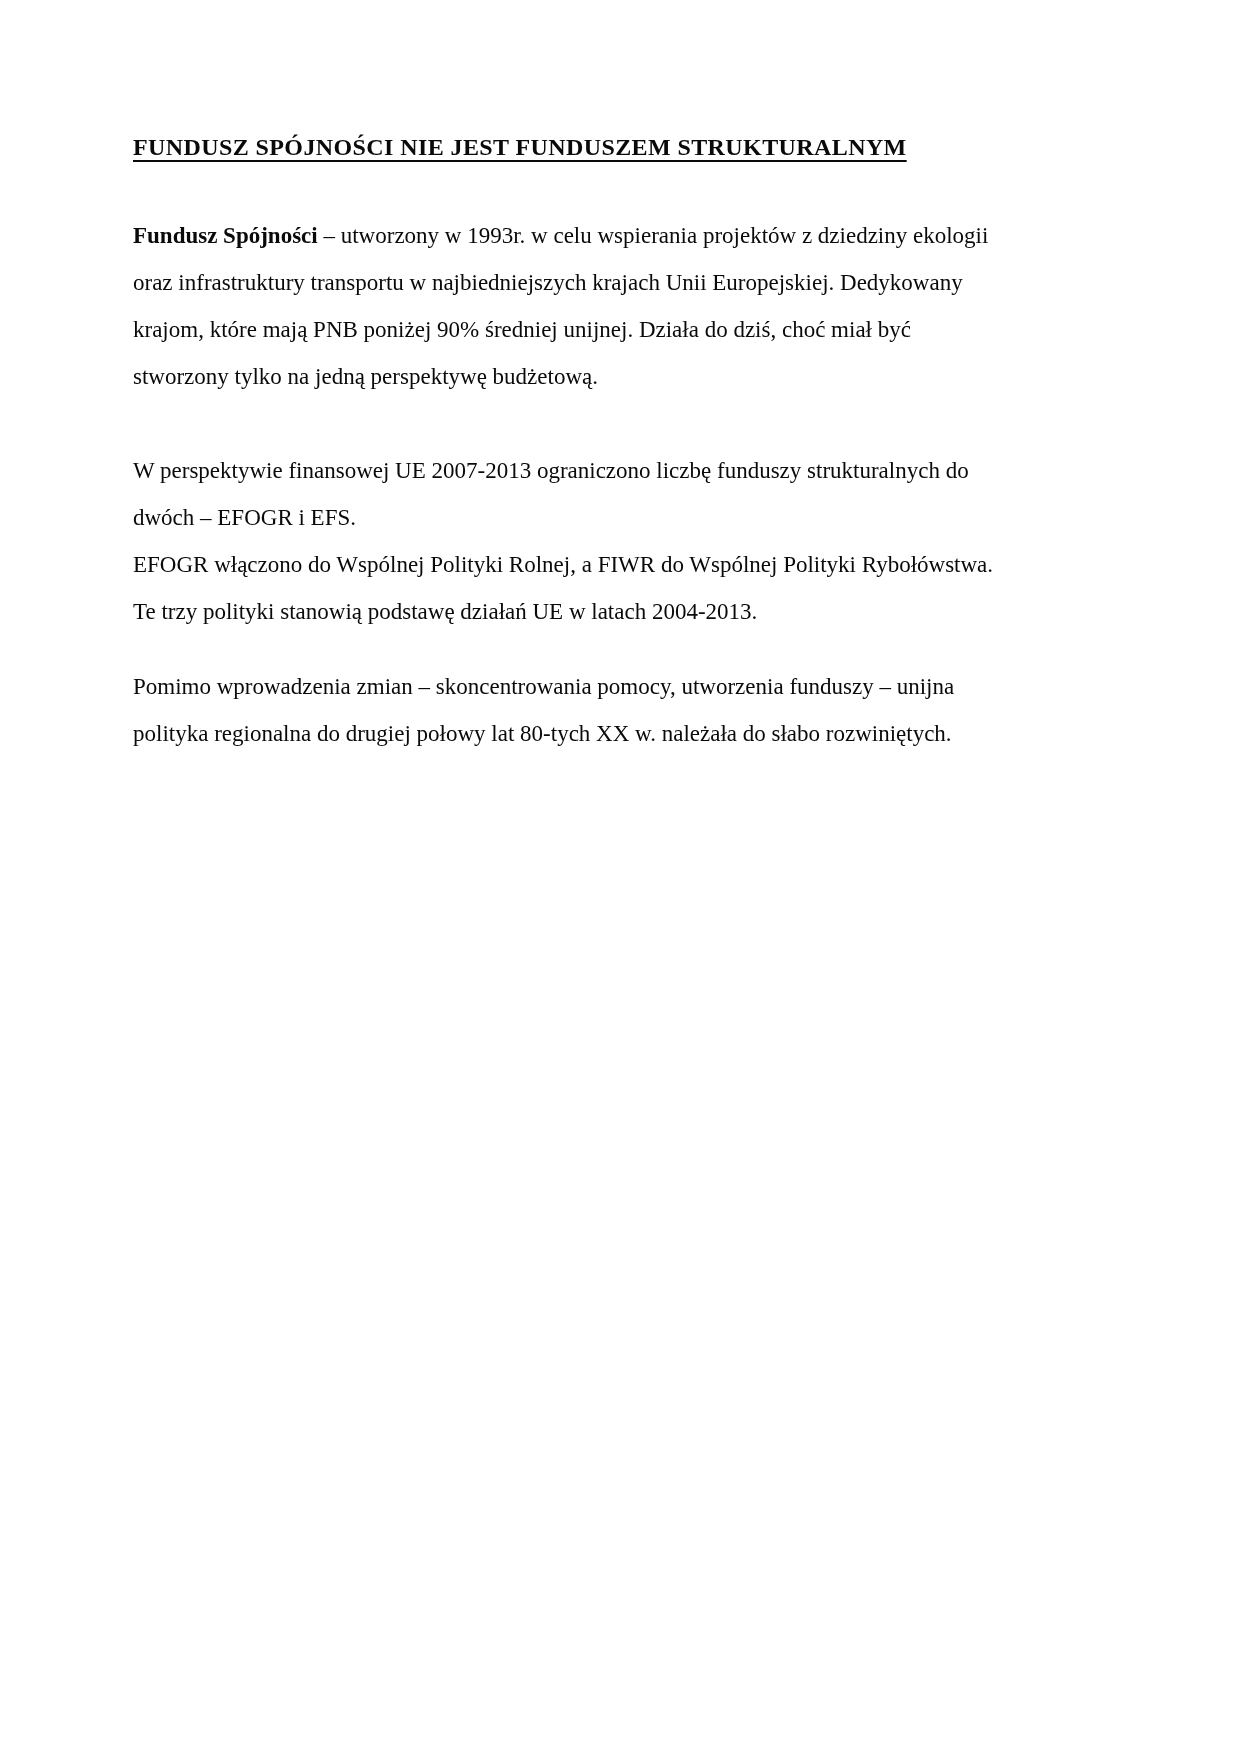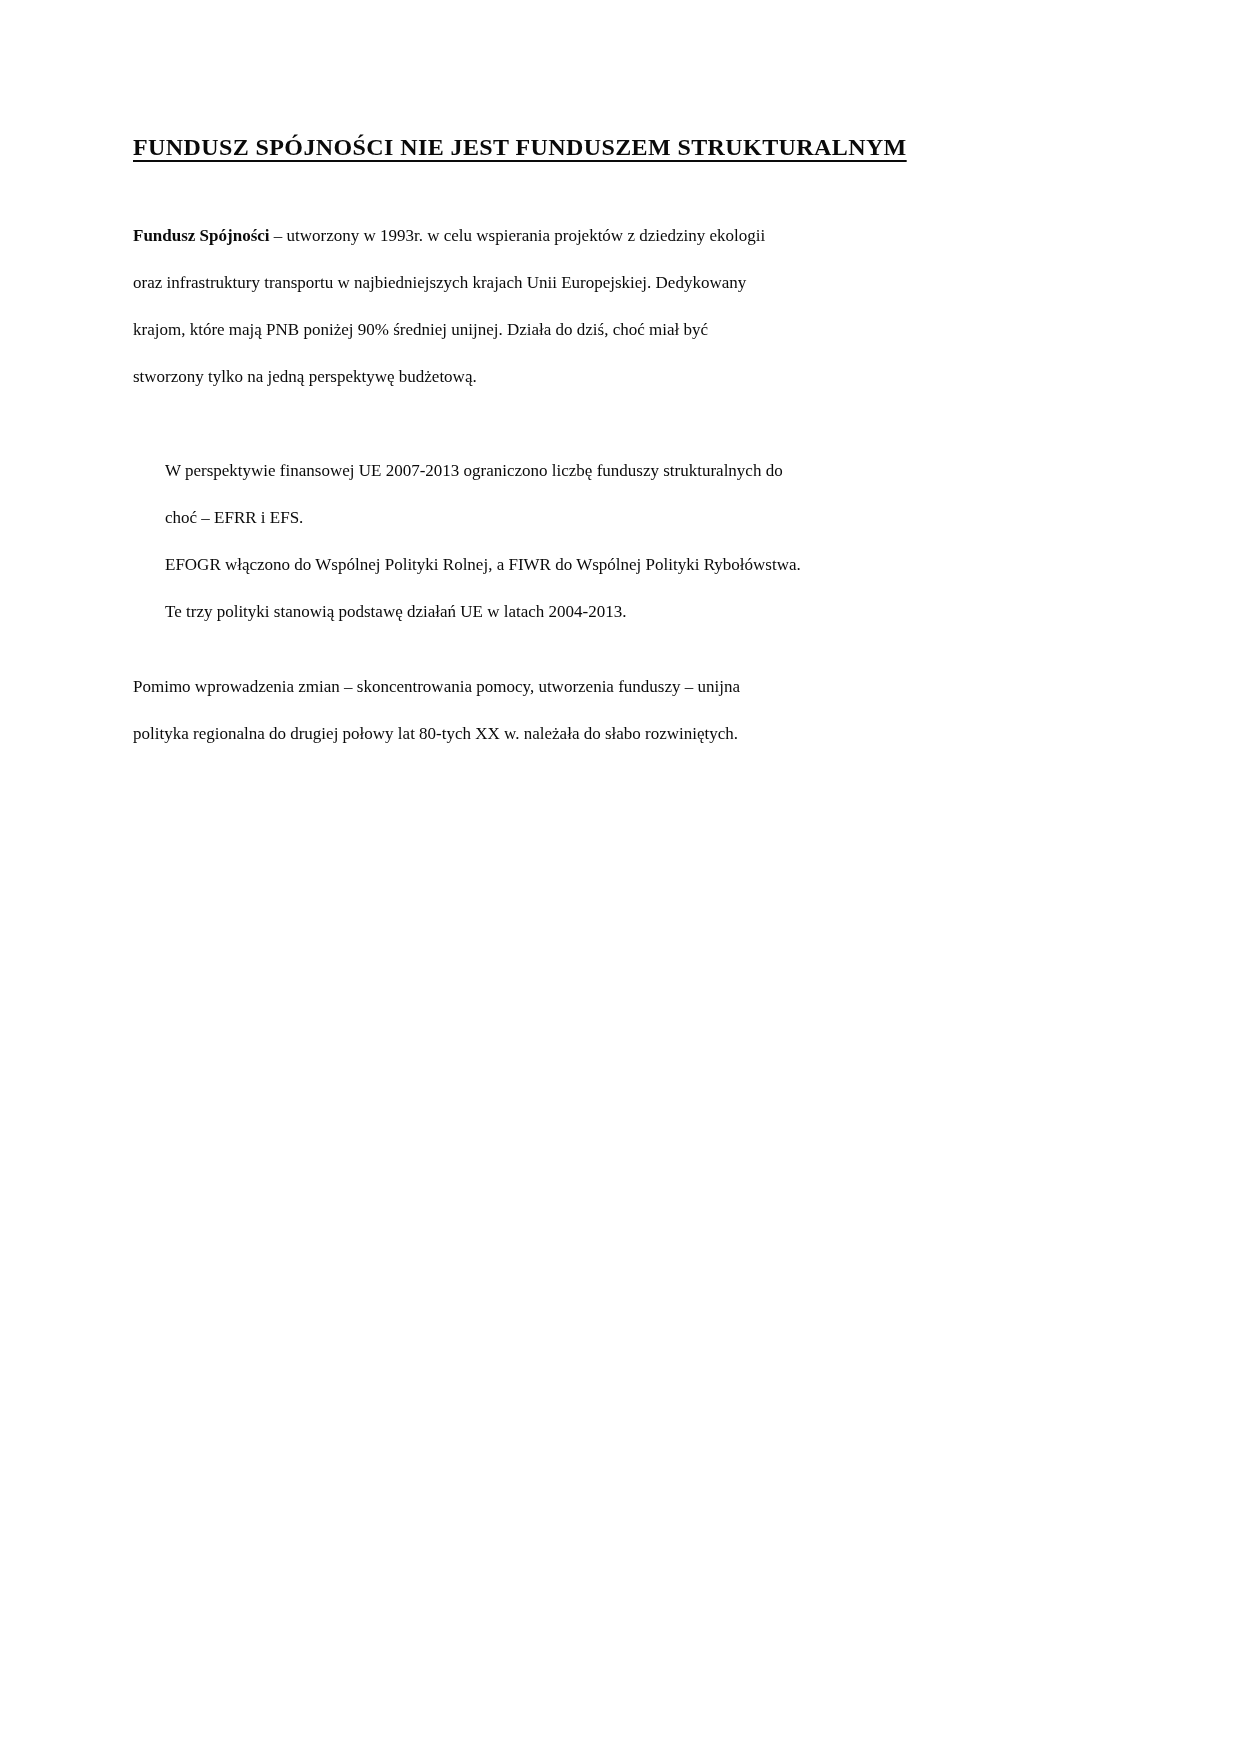--- a/index.html
+++ b/index.html
@@ -31,29 +31,29 @@
     font-weight: bold;
     letter-spacing: 0.4px;
     white-space: nowrap;
   }
   .doc-title .title-text {
     text-decoration: underline;
     text-decoration-thickness: 2px;
     text-underline-offset: 5px;
   }
   .para {
-    font-size: 17px;
+    font-size: 23px;
   }
   .para .line {
     height: 47px;
     line-height: 47px;
     white-space: nowrap;
   }
   .para-1 { margin-top: 48px; }
-  .para-2 { margin-top: 47px; margin-left: 32px; }
+  .para-2 { margin-top: 47px; }
   .para-3 { margin-top: 28px; }
   .bold { font-weight: bold; }
 </style>
 </head>
 <body>
 
 <div class="page">
 
   <div class="doc-title">
     <span class="title-text">FUNDUSZ SPÓJNOŚCI NIE JEST FUNDUSZEM STRUKTURALNYM</span>
@@ -63,21 +63,21 @@
     <div class="line">
       <span class="bold">Fundusz Spójności</span><span> – utworzony w 1993r. w celu wspierania projektów z dziedziny ekologii</span>
     </div>
     <div class="line">oraz infrastruktury transportu w najbiedniejszych krajach Unii Europejskiej. Dedykowany</div>
     <div class="line">krajom, które mają PNB poniżej 90% średniej unijnej. Działa do dziś, choć miał być</div>
     <div class="line">stworzony tylko na jedną perspektywę budżetową.</div>
   </div>
 
   <div class="para para-2">
     <div class="line">W perspektywie finansowej UE 2007-2013 ograniczono liczbę funduszy strukturalnych do</div>
-    <div class="line">choć – EFRR i EFS.</div>
+    <div class="line">dwóch – EFOGR i EFS.</div>
     <div class="line">EFOGR włączono do Wspólnej Polityki Rolnej, a FIWR do Wspólnej Polityki Rybołówstwa.</div>
     <div class="line">Te trzy polityki stanowią podstawę działań UE w latach 2004-2013.</div>
   </div>
 
   <div class="para para-3">
     <div class="line">Pomimo wprowadzenia zmian – skoncentrowania pomocy, utworzenia funduszy – unijna</div>
     <div class="line">polityka regionalna do drugiej połowy lat 80-tych XX w. należała do słabo rozwiniętych.</div>
   </div>
 
 </div>

